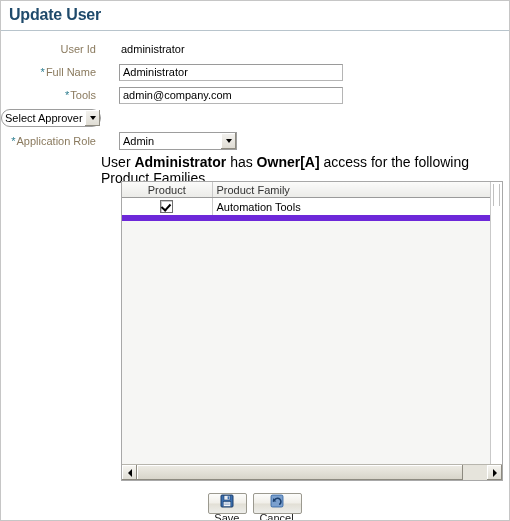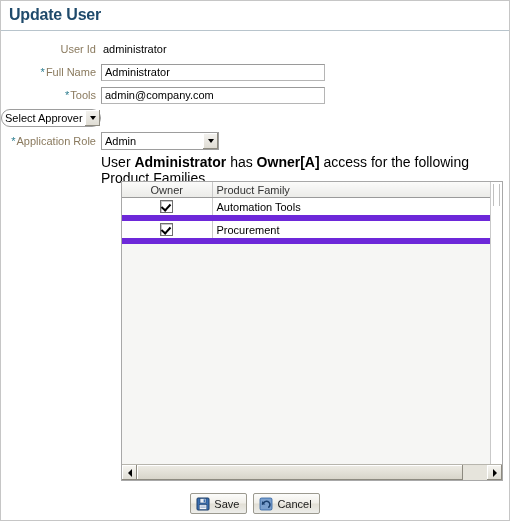--- a/index.html
+++ b/index.html
@@ -44,20 +44,21 @@
 
   
   .form {
     margin-top: 8px;
   }
   .form-row {
     display: flex;
     align-items: center;
     height: 20px;
     margin-bottom: 3px;
+    gap: 18px;
   }
   .form-label {
     width: 100px;
     text-align: right;
     padding-right: 5px;
     box-sizing: border-box;
     color: #8a7a5e;
     font-size: 11px;
     white-space: nowrap;
   }
@@ -278,20 +279,21 @@
     height: 21px;
     padding: 0 7px 0 5px;
     box-sizing: border-box;
     font-size: 11px;
     color: #1a1a1a;
     background: linear-gradient(to bottom, #fcfcfb 0%, #f0eee8 48%, #e2dfd5 52%, #ededea 100%);
     border: 1px solid #9b998f;
     border-radius: 2px;
     cursor: default;
     white-space: nowrap;
+    flex-direction: column;
   }
   .btn svg { display: block; }
 </style>
 </head>
 <body>
 
 <div id="page">
 
   <div class="page-header">
     <div class="page-title">Update User</div>
@@ -347,36 +349,30 @@
   <div class="table-wrap">
 
     <div class="tbl-scroll-area">
       <table class="grid">
         <colgroup>
             <col class="c-select">
             <col>
           </colgroup>
         <thead>
           <tr>
-            <th>Owner</th>
+            <th>Product</th>
             <th class="col-family">Product Family</th>
           </tr>
         </thead>
         <tbody>
           <tr>
             <td class="cell-select">
               <span class="cbx"></span>
             </td>
             <td>Automation Tools</td>
-          </tr>
-          <tr>
-            <td class="cell-select">
-              <span class="cbx"></span>
-            </td>
-            <td>Procurement</td>
           </tr>
         </tbody>
       </table>
     </div>
 
     <div class="vscroll">
       <div class="vtrack"></div>
     </div>
 
     <div class="hscroll">

